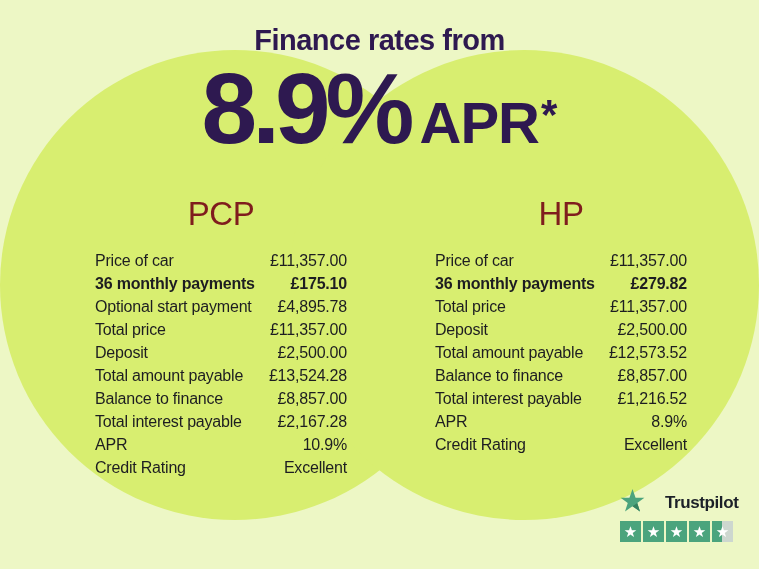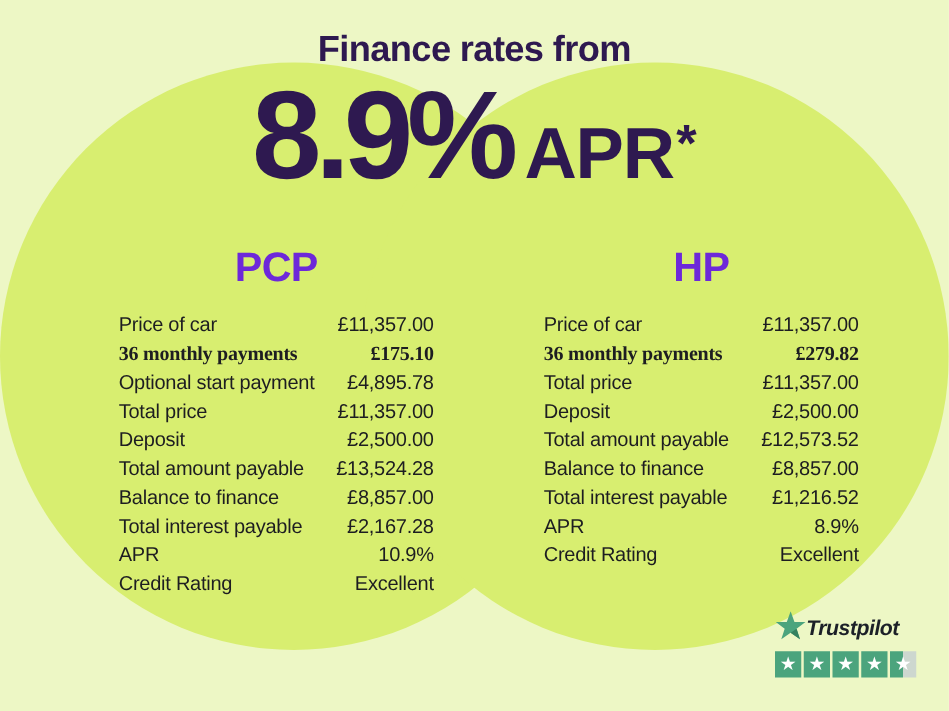--- a/index.html
+++ b/index.html
@@ -44,40 +44,40 @@
   .big-star {
     font-size:42px; font-weight:bold; line-height:1;
     align-self:flex-start; margin-top:36px; margin-left:2px;
   }
 
   .column { position:absolute; top:195px; width:252px; }
   .column.pcp { left:95px; }
   .column.hp  { left:435px; }
   .col-title {
     text-align:center;
-    font-size:33px; font-weight:bold; line-height:38px;
+    font-size:33px; font-weight:normal; line-height:38px;
     letter-spacing:-0.5px;
-    color:#6d28d9;
+    color:#7f1d1d;
   }
   .rows { margin-top:16px; }
   .row {
     display:flex; justify-content:space-between; align-items:center;
     height:23px; font-size:16px; letter-spacing:-0.2px;
   }
   .row .val { }
-  .row.bold { font-weight:bold;font-family:Liberation Serif, serif; }
+  .row.bold { font-weight:bold; }
 
   .disclaimer {
     position:absolute; left:27px; top:527px;
     font-size:10px; line-height:13.5px; letter-spacing:-0.1px;
     color:#2a2a2e; white-space:nowrap;
   }
 
   .trustpilot { position:absolute; left:620px; top:490px; width:120px; }
-  .tp-logo-row { display:flex; align-items:center; gap:0; height:26px;font-style:italic; }
+  .tp-logo-row { display:flex; align-items:center; gap:20px; height:26px; }
   .tp-brand {
     font-size:17px; font-weight:bold; letter-spacing:-0.4px;
     color:#1c2028;
   }
   .tp-stars { display:flex; gap:2px; margin-top:5px; }
   .tp-box {
     width:21px; height:21px;
     background:#4ba47d;
     display:flex; align-items:center; justify-content:center;
   }

